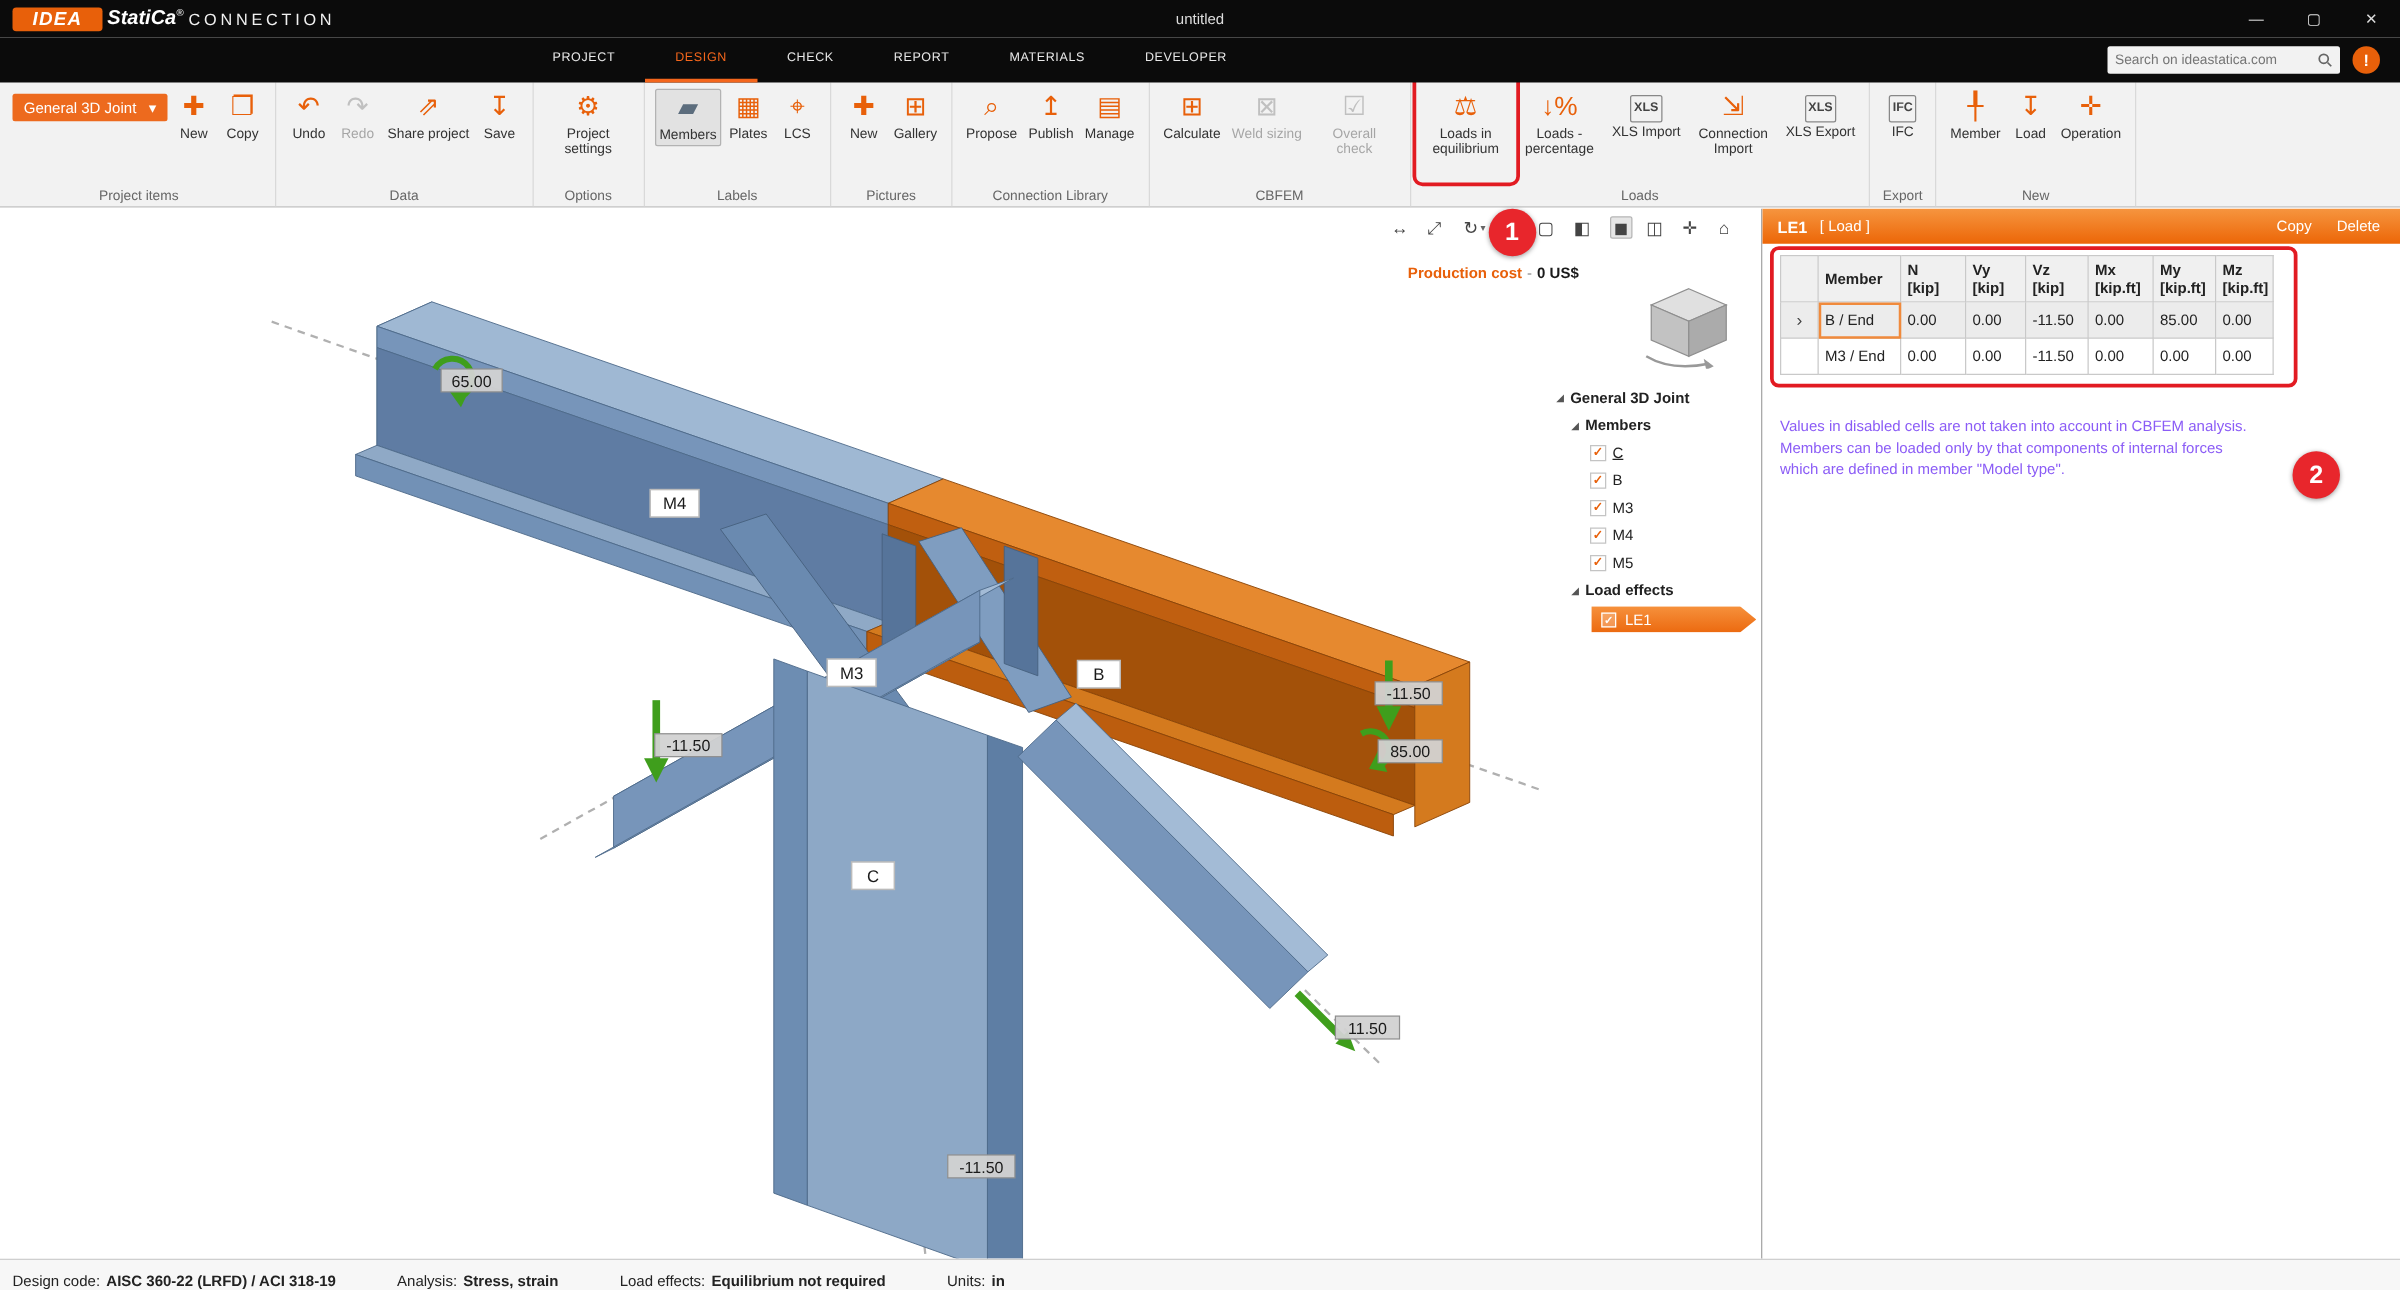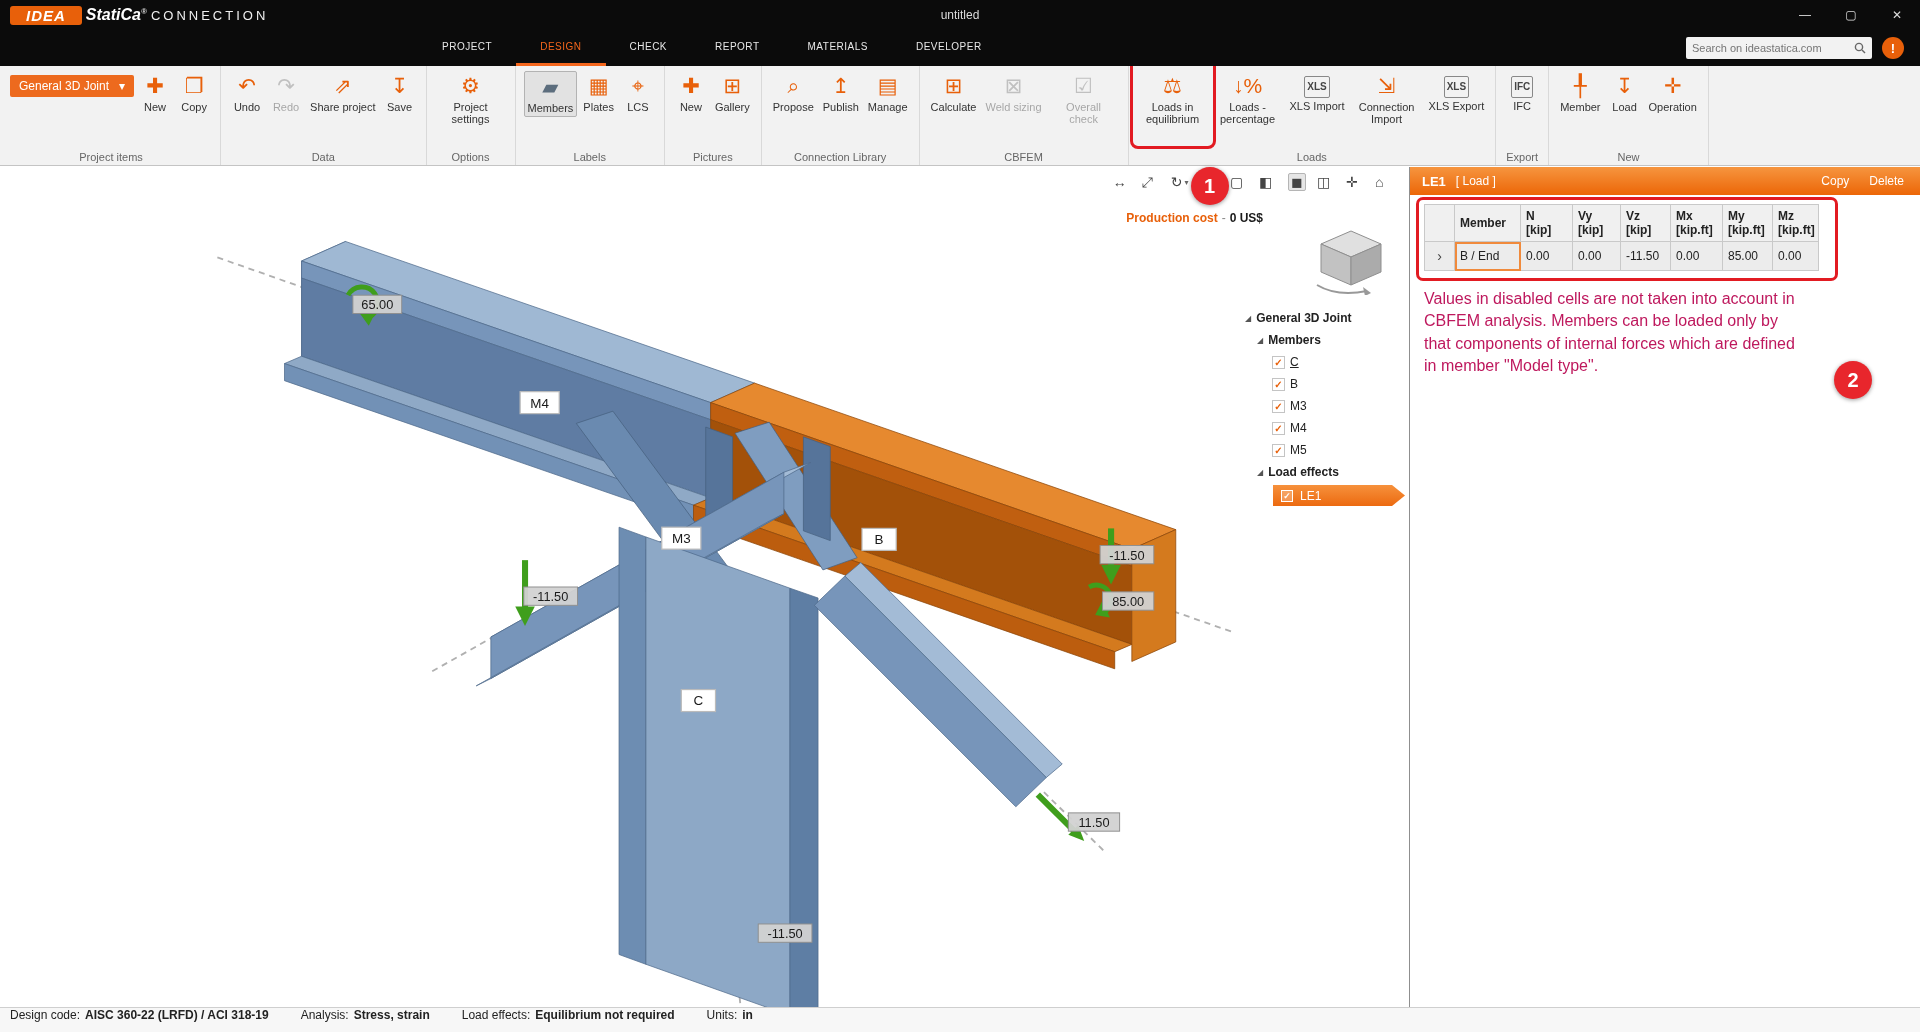--- a/index.html
+++ b/index.html
@@ -73,23 +73,23 @@
 .loads-table th,.loads-table td{border:1px solid #c9c9c9;overflow:hidden}
 .loads-table th{background:#f0f0f0;text-align:left;font-weight:bold;padding:2px 5px;vertical-align:middle}
 .cu{font-weight:bold}
 .loads-table td{padding:3px 5px;height:29px;background:#fff}
 .sel-row td{background:#ececec}
 .member-sel{outline:2px solid #f08a3c;outline-offset:-2px}
 .cell-disabled{color:#adadad;font-style:italic}
 .expander-cell{text-align:center;color:#444;font-size:14px}
 .anno-box2{position:absolute;left:-8px;top:-7px;right:-20px;bottom:-10px;border:3px solid #e21b22;border-radius:7px;pointer-events:none;z-index:60}
 .anno-circle2{position:absolute;left:424px;top:194px}
-.panel-note{margin:17px 14px 0 14px;width:384px;font-size:16px;color:#be185d;line-height:1.4}
-
-.statusbar{position:absolute;bottom:0;left:0;right:0;height:25px;background:#f7f7f7;border-top:1px solid #cfcfcf;display:flex;align-items:flex-start;gap:32px;padding-left:10px;font-size:12px;color:#222;z-index:20}
+.panel-note{margin:33px 14px 0 14px;width:384px;font-size:12px;color:#8b5cf6;line-height:1.4}
+
+.statusbar{position:absolute;bottom:0;left:0;right:0;height:25px;background:#f7f7f7;border-top:1px solid #cfcfcf;display:flex;align-items:flex-end;gap:49px;padding-left:10px;font-size:12px;color:#222;z-index:20}
 .sb-item{display:flex;gap:5px;white-space:nowrap}
 .sb-val{font-weight:bold}
 svg text{font-family:"Liberation Sans",sans-serif}
 </style>
 </head>
 <body>
 
 <div class="titlebar">
   <div class="logo-area">
     <span class="logo-idea">IDEA</span>
@@ -495,20 +495,30 @@
           <tr class="sel-row">
             <td class="expander-cell">›</td>
             <td class="member-sel">B / End</td>
             <td>0.00</td>
             <td>0.00</td>
             <td>-11.50</td>
             <td>0.00</td>
             <td>85.00</td>
             <td>0.00</td>
           </tr>
+          <tr>
+            <td></td>
+            <td>M3 / End</td>
+            <td>0.00</td>
+            <td>0.00</td>
+            <td>-11.50</td>
+            <td>0.00</td>
+            <td>0.00</td>
+            <td>0.00</td>
+          </tr>
         </tbody>
       </table>
       <div class="anno-box2"></div>
     </div>
     <div class="panel-note">Values in disabled cells are not taken into account in CBFEM analysis. Members can be loaded only by that components of internal forces which are defined in member "Model type".</div>
     <div class="anno-circle anno-circle2">2</div>
   </div>
 </div>
 
 <div class="statusbar">

